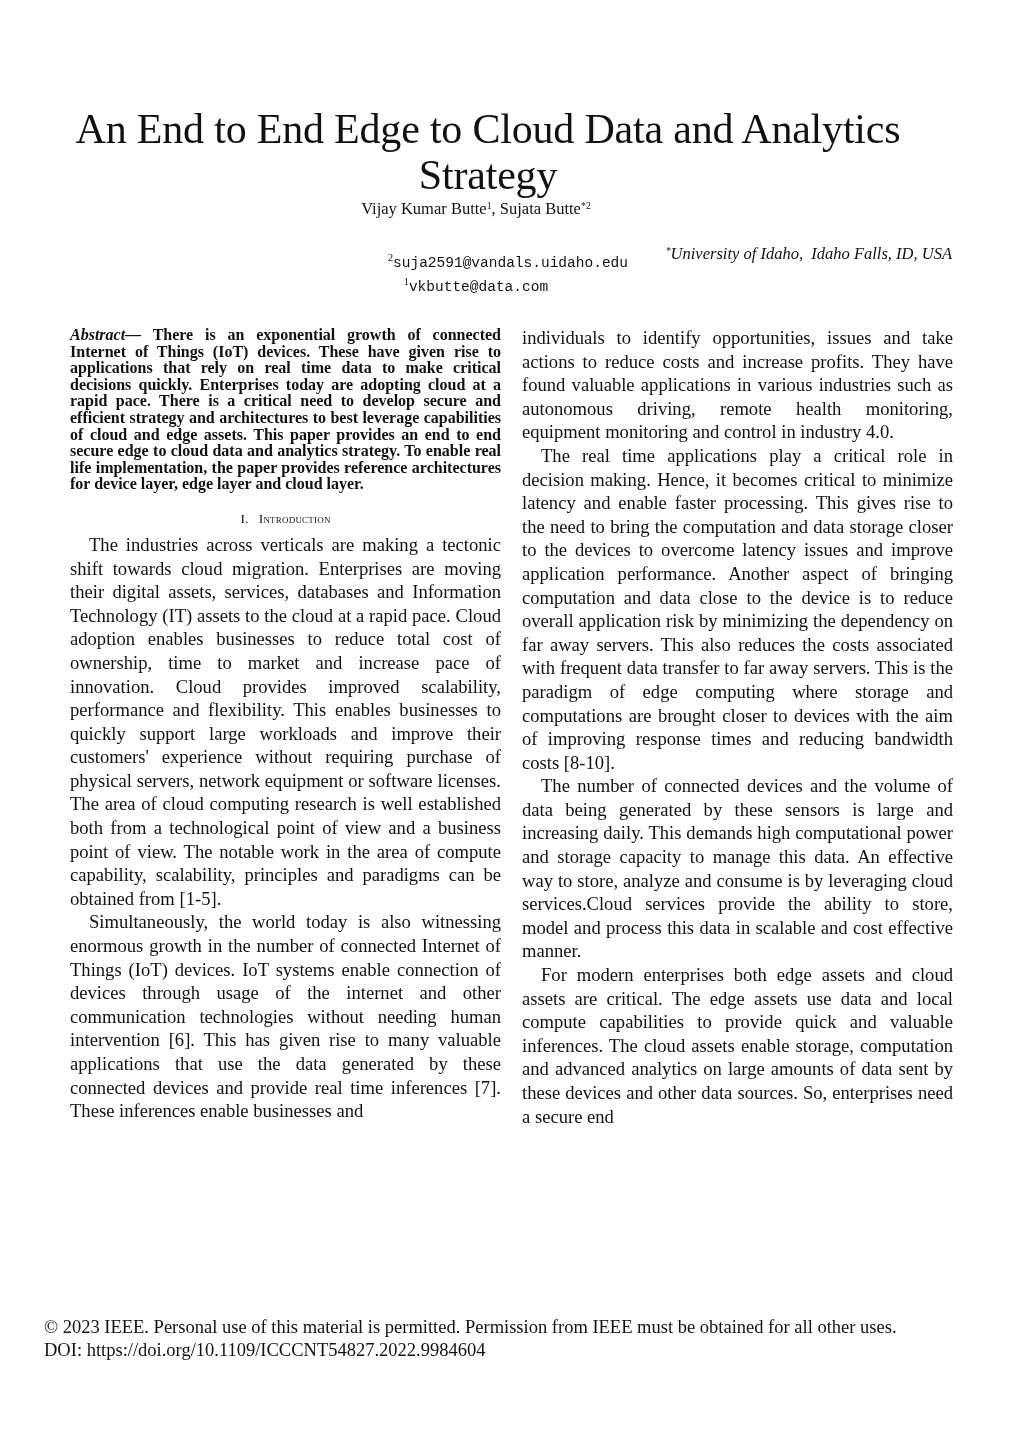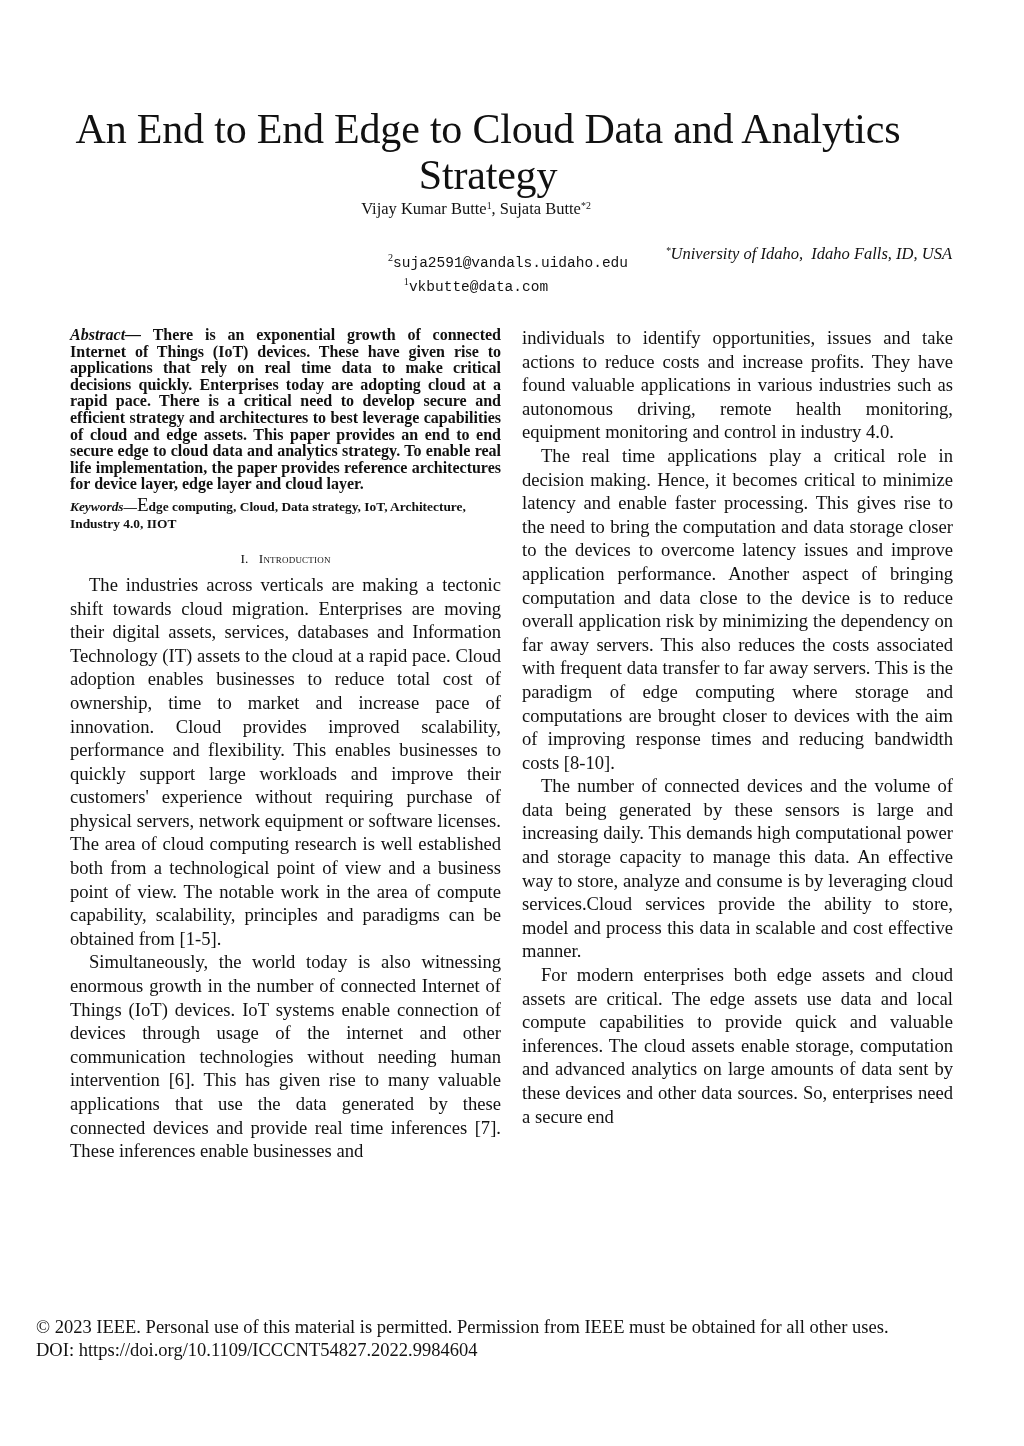--- a/index.html
+++ b/index.html
@@ -48,21 +48,21 @@
     font-variant: small-caps; letter-spacing: 0.2px;
   }
   .section-heading .num { margin-right: 10px; }
 
   .para {
     font-size: 18.6px; line-height: 23.6px; text-align: justify; margin: 0;
     text-indent: 19px; hyphens: none;
   }
 
   .footer {
-    position: absolute; left: 0; top: 1316px; font-size: 18.5px; line-height: 23px; white-space: nowrap; padding-left: 36px;
+    position: absolute; left: 8px; top: 1316px; font-size: 18.5px; line-height: 23px; white-space: nowrap; padding-left: 36px;
   }
 </style>
 </head>
 <body>
 
 <h1 class="title">An End to End Edge to Cloud Data and Analytics Strategy</h1>
 
 <div class="authors">
   <span>Vijay Kumar Butte</span><sup>1</sup><span>, </span><span>Sujata Butte</span><sup>*2</sup>
 </div>
@@ -73,21 +73,20 @@
 
 <div class="email email1">
   <sup>2</sup><span>suja2591@vandals.uidaho.edu</span>
 </div>
 <div class="email email2">
   <sup>1</sup><span>vkbutte@data.com</span>
 </div>
 
 <div class="col col-left">
   <p class="abstract"><span class="lead">Abstract—</span><span> There is an exponential growth of connected Internet of Things (IoT) devices. These have given rise to applications that rely on real time data to make critical decisions quickly. Enterprises today are adopting cloud at a rapid pace. There is a critical need to develop secure and efficient strategy and architectures to best leverage capabilities of cloud and edge assets. This paper provides an end to end secure edge to cloud data and analytics strategy. To enable real life implementation, the paper provides reference architectures for device layer, edge layer and cloud layer.</span></p>
-  <p class="keywords"><span class="lead">Keywords</span><span>—</span><span class="bigE">E</span><span>dge computing, Cloud, Data strategy, IoT, Architecture, Industry 4.0, IIOT</span></p>
 
   <div class="section-heading">
     <span class="num">I.</span><span>Introduction</span>
   </div>
 
   <p class="para">The industries across verticals are making a tectonic shift towards cloud migration. Enterprises are moving their digital assets, services, databases and Information Technology (IT) assets to the cloud at a rapid pace. Cloud adoption enables businesses to reduce total cost of ownership, time to market and increase pace of innovation. Cloud provides improved scalability, performance and flexibility. This enables businesses to quickly support large workloads and improve their customers' experience without requiring purchase of physical servers, network equipment or software licenses. The area of cloud computing research is well established both from a technological point of view and a business point of view. The notable work in the area of compute capability, scalability, principles and paradigms can be obtained from [1-5].</p>
   <p class="para">Simultaneously, the world today is also witnessing enormous growth in the number of connected Internet of Things (IoT) devices. IoT systems enable connection of devices through usage of the internet and other communication technologies without needing human intervention [6]. This has given rise to many valuable applications that use the data generated by these connected devices and provide real time inferences [7]. These inferences enable businesses and</p>
 </div>
 
 <div class="col col-right">

